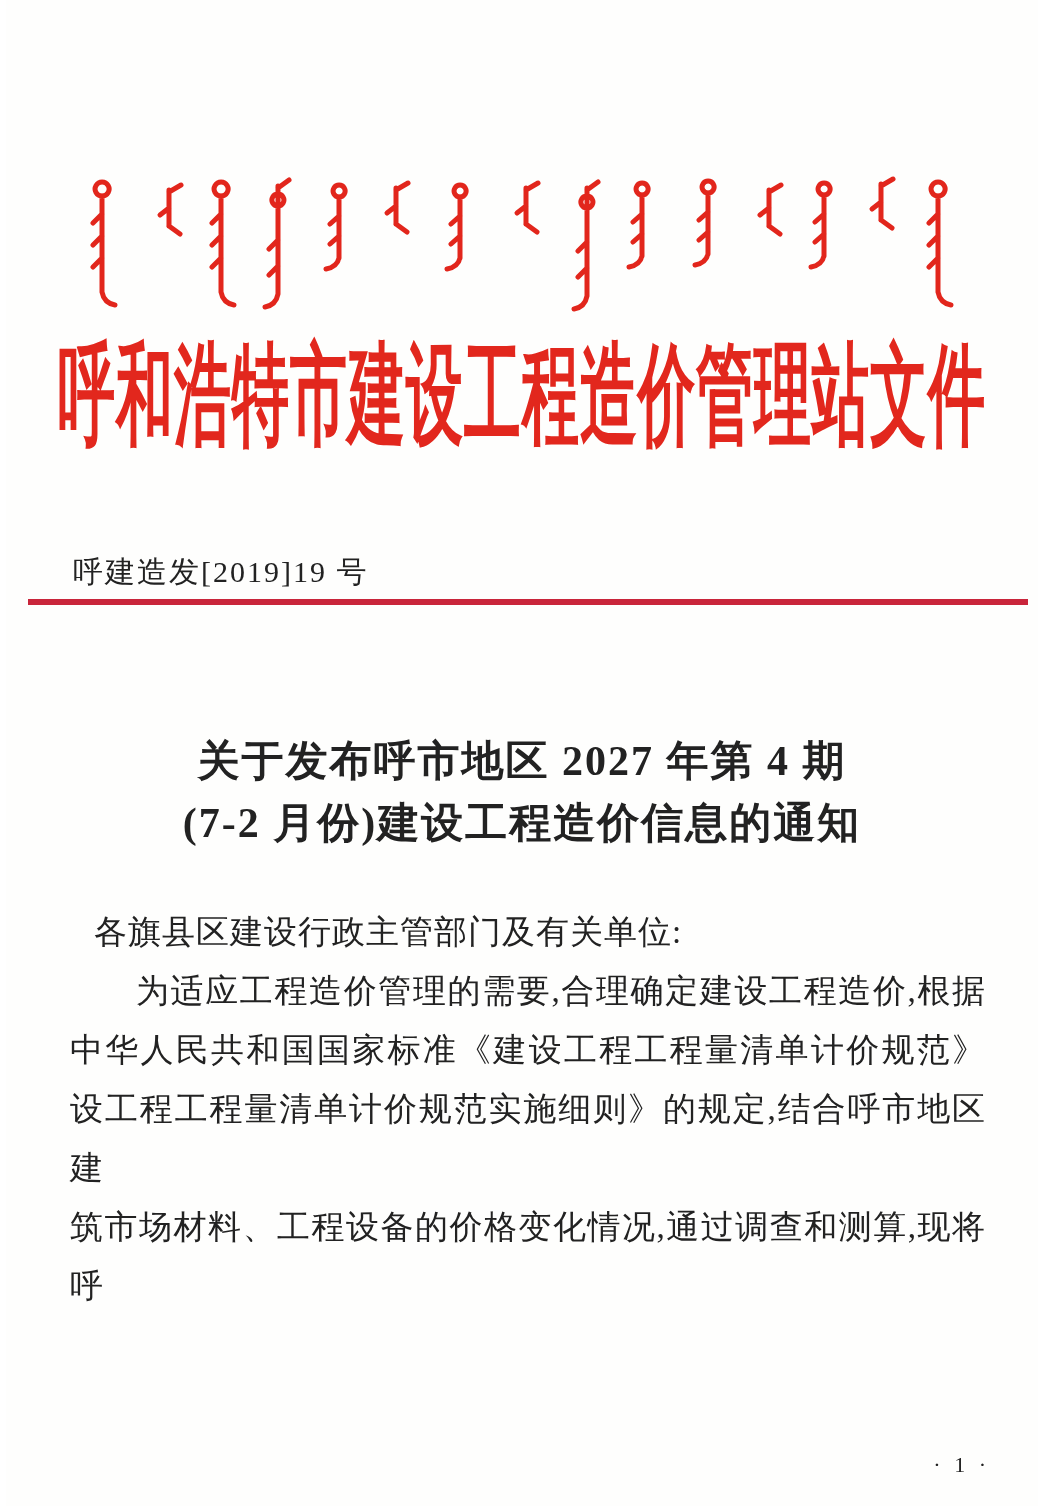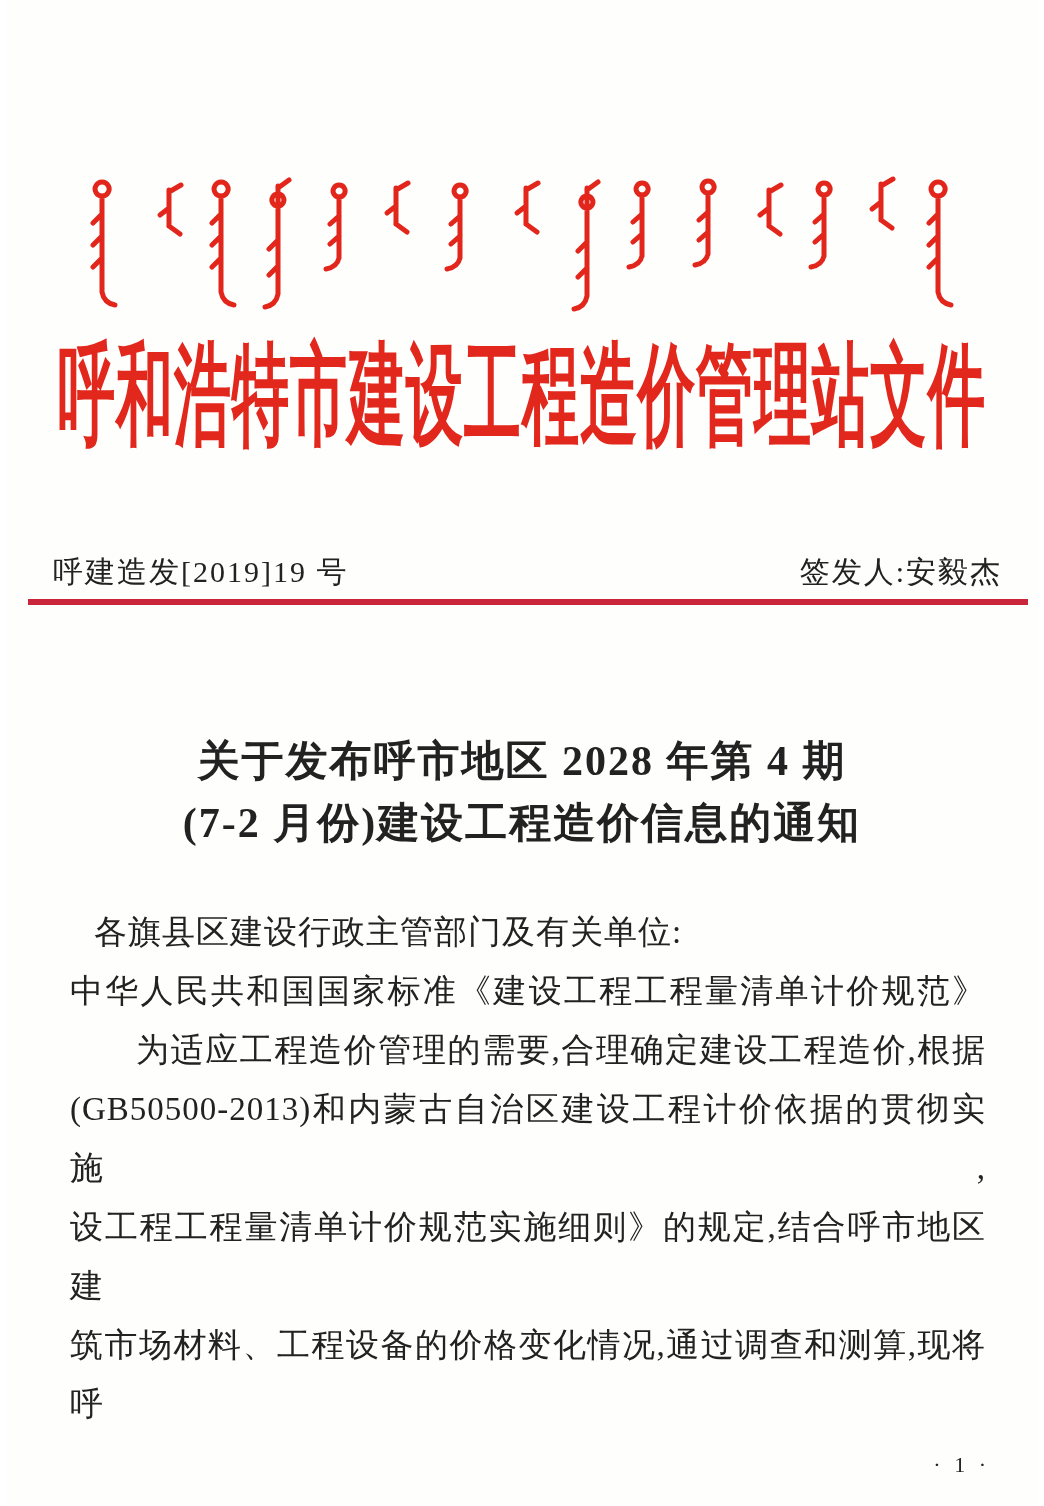--- a/index.html
+++ b/index.html
@@ -48,21 +48,21 @@
     color:var(--title_red);
     transform:scaleY(1.95);
     transform-origin:50% 0;
     font-family:"Liberation Serif","DejaVu Serif",serif;
   }
 
   
   .docnum-row{
     position:absolute;
     top:552px;
-    left:47px;
+    left:67px;
     right:36px;
     display:flex;
     justify-content:space-between;
     align-items:flex-start;
     font-size:30px;
     letter-spacing:2px;
   }
 
   .red-rule{
     position:absolute;
@@ -145,35 +145,33 @@
     <use href="#m-short" x="681" y="26"></use>
     <use href="#m-med" x="736" y="24"></use>
     <use href="#m-short" x="793" y="20"></use>
     <use href="#m-tall" x="850" y="22"></use>
   </svg>
 
   <div class="agency-title">呼和浩特市建设工程造价管理站文件</div>
 
   <div class="docnum-row">
     <span>呼建造发[2019]19 号</span>
-    <span>签发人:安毅杰</span>
   </div>
 
   <div class="red-rule"></div>
 
   <div class="notice-title">
-    <div>关于发布呼市地区 2028 年第 4 期</div>
+    <div>关于发布呼市地区 2027 年第 4 期</div>
     <div>(7-2 月份)建设工程造价信息的通知</div>
   </div>
 
   <div class="body-block">
     <div class="line">各旗县区建设行政主管部门及有关单位:</div>
+    <div class="just indent">为适应工程造价管理的需要,合理确定建设工程造价,根据</div>
     <div class="just">中华人民共和国国家标准《建设工程工程量清单计价规范》</div>
-    <div class="just indent">为适应工程造价管理的需要,合理确定建设工程造价,根据</div>
-    <div class="just">(GB50500-2013)和内蒙古自治区建设工程计价依据的贯彻实施,</div>
     <div class="just">设工程工程量清单计价规范实施细则》的规定,结合呼市地区建</div>
     <div class="just">筑市场材料、工程设备的价格变化情况,通过调查和测算,现将呼</div>
 
   </div>
 
   <div class="page-number">· 1 ·</div>
 
 </div>
 
 </body></html>

